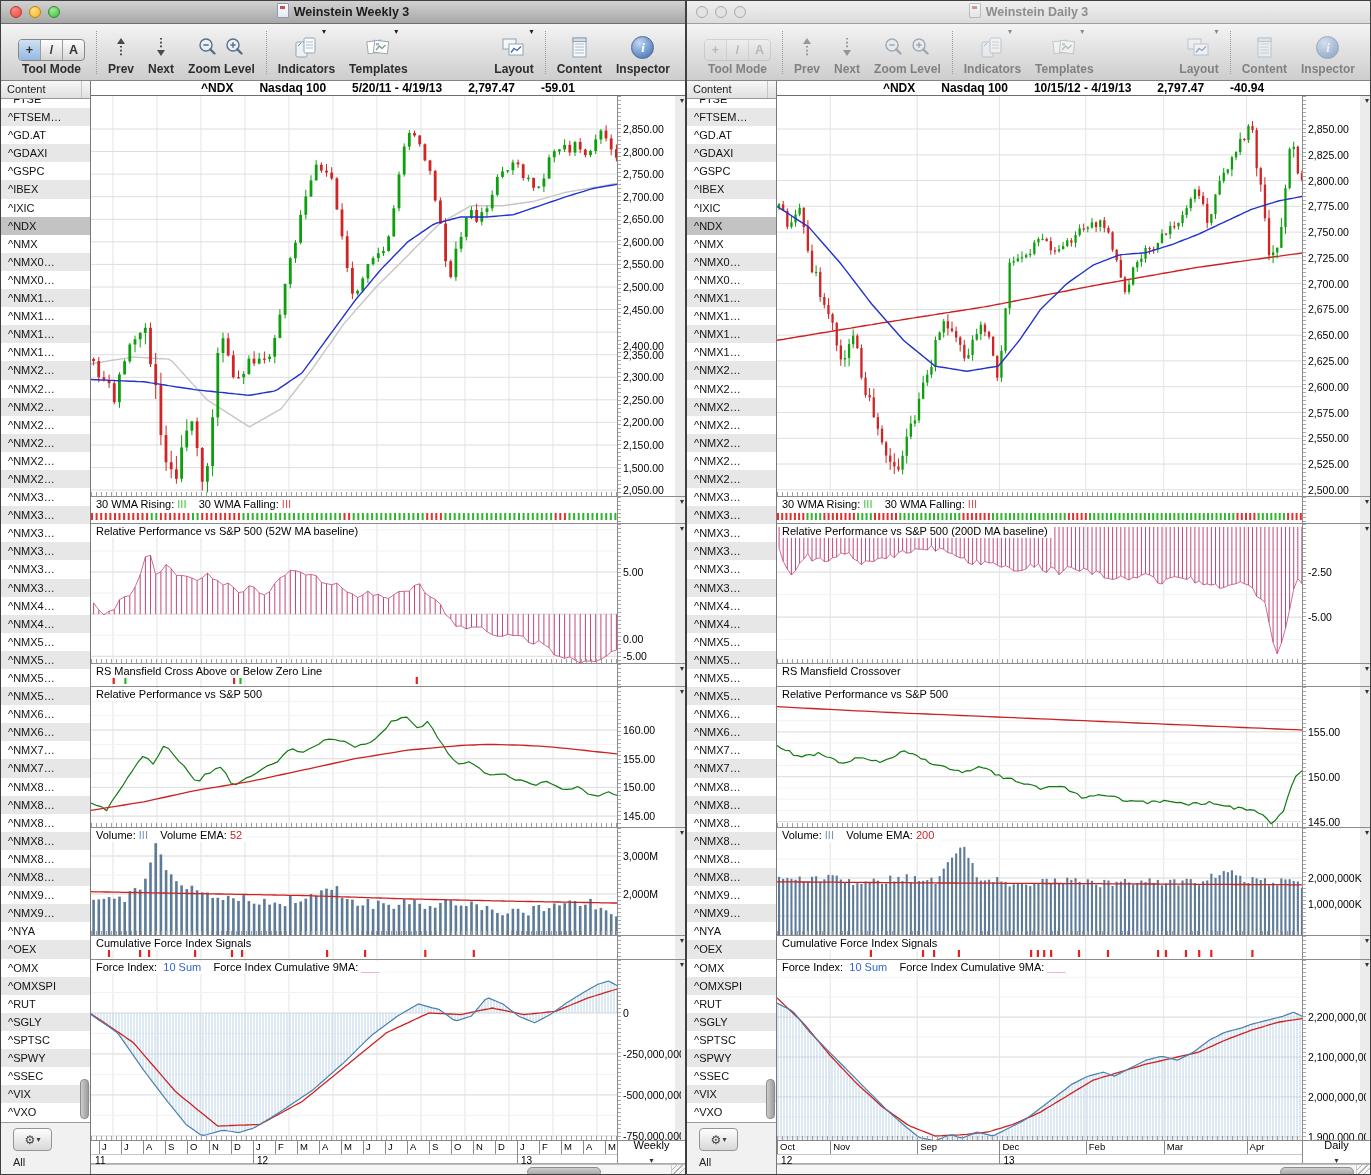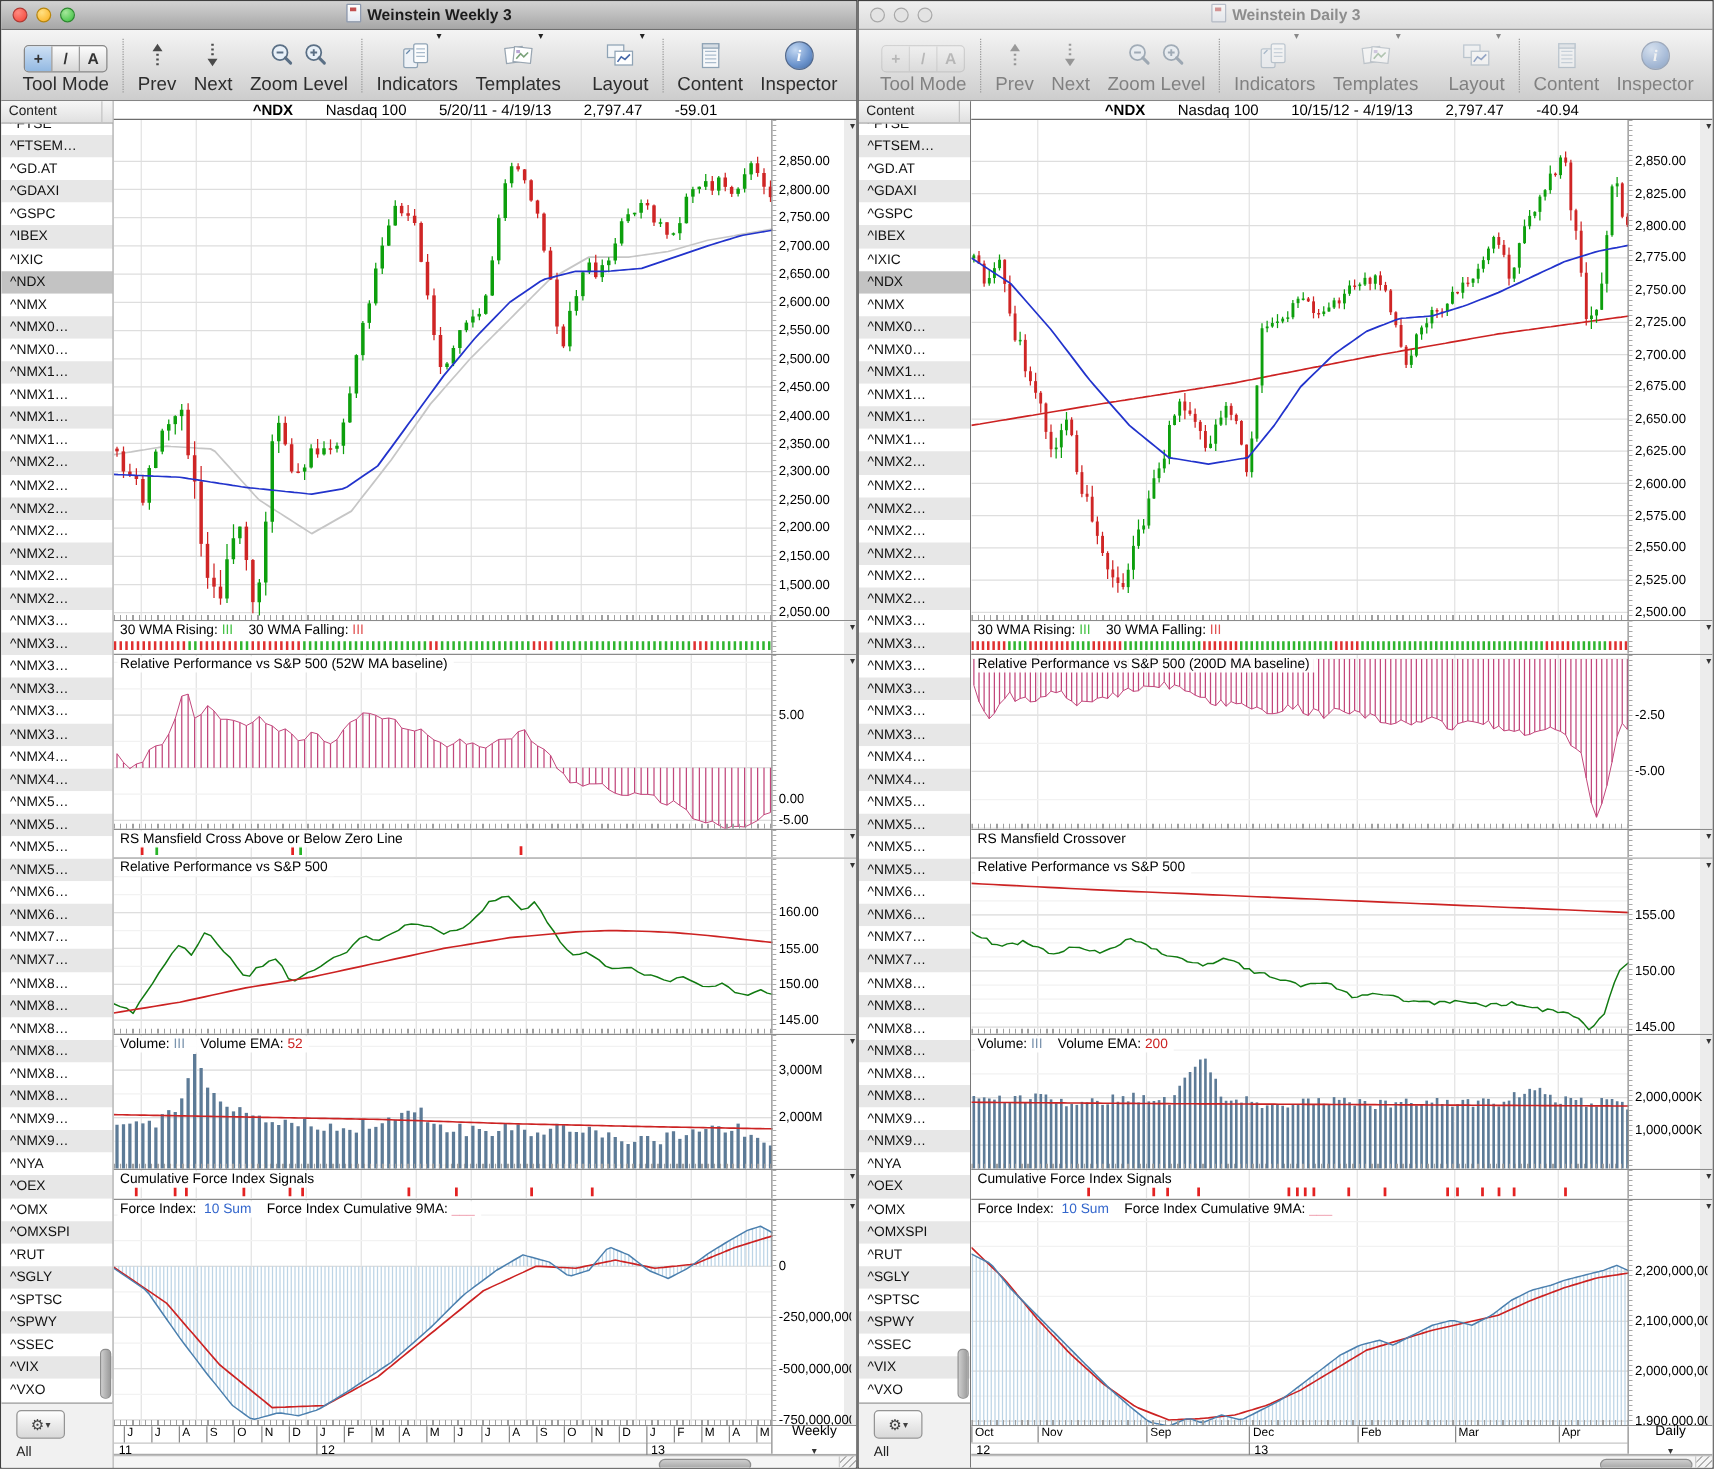--- a/index.html
+++ b/index.html
@@ -24,21 +24,21 @@
          border:1px solid #8f9bb0;border-radius:1px;vertical-align:-2px;margin-right:5px;position:relative;}
   .dicon::after{content:'';position:absolute;left:2px;top:2px;width:5px;height:3px;background:#c25050;}
   .inactive .dicon{opacity:.55;}
 
   
   .toolbar{height:57px;background:linear-gradient(#f4f4f4,#cdcdcd);border-bottom:1px solid #858585;
            display:flex;align-items:stretch;padding:5px 8px 0 10px;box-sizing:border-box;}
   .inactive .toolbar .titem,.inactive .toolbar .segctl{opacity:.5;}
   .titem{display:flex;flex-direction:column;align-items:center;justify-content:flex-end;padding:0 7px 4px 7px;}
   .ticon{height:28px;display:flex;align-items:center;gap:6px;}
-  .tlabel{font-size:15px;color:#2d2d2d;margin-top:1px;white-space:nowrap;}
+  .tlabel{font-size:12px;color:#2d2d2d;margin-top:1px;white-space:nowrap;font-weight:bold;}
   .tsep{border-left:1px dotted #9a9a9a;margin:2px 4px 6px 4px;}
   .segctl{display:flex;border:1px solid #878787;border-radius:4px;overflow:hidden;
           background:linear-gradient(#fdfdfd,#d6d6d6);height:20px;margin-top:4px;}
   .seg{width:21px;text-align:center;line-height:20px;font-size:12.5px;font-weight:bold;color:#333;
        border-right:1px solid #9b9b9b;cursor:default;}
   .seg:last-child{border-right:none;}
   .seg.selected{background:linear-gradient(#cfe1f4,#93b9e2);}
   .inactive .seg.selected{background:linear-gradient(#ececec,#d8d8d8);}
   .corner{position:relative;}
   .corner .dd{position:absolute;right:-7px;top:-6px;font-size:8px;color:#222;}
@@ -65,21 +65,21 @@
   .gearbtn{width:37px;height:21px;border:1px solid #949494;border-radius:4px;
            background:linear-gradient(#fefefe,#d8d8d8);font-size:12px;color:#3f3f3f;
            display:flex;align-items:center;justify-content:center;gap:1px;}
   .gearbtn .dd2{font-size:8px;}
   .alllab{font-size:11px;color:#222;margin:5px 0 0 0;}
 
   .chartcol{flex:1;display:flex;flex-direction:column;background:#fff;min-width:0;}
   .chead{height:17px;border-bottom:1px solid #6d6d6d;display:flex;align-items:center;justify-content:center;
          font-size:12px;color:#000;background:#fff;}
   .chead .h-sym{font-weight:bold;}
-  .chead span{margin:0 13px;white-space:nowrap;}
+  .chead span{margin:0 13px;white-space:nowrap;font-weight:bold;}
 
   .panels{position:relative;}
   .panel{position:relative;border-bottom:1px solid #8b8b8b;background:#fff;overflow:hidden;}
   .panel svg.plot{position:absolute;left:0;top:0;display:block;}
   .gutter{position:absolute;top:0;right:0;bottom:0;width:68px;box-sizing:border-box;border-left:1px solid #8b8b8b;
           background:linear-gradient(to right,#ffffff 57px,#ececec 57px);}
   .gutter::before{content:'';position:absolute;left:0;top:0;bottom:0;width:3px;
           background:repeating-linear-gradient(to bottom,#a9a9a9 0 1px,transparent 1px 4px);}
   .ylab{position:absolute;left:5px;font-size:10.5px;color:#000;white-space:nowrap;overflow:hidden;max-width:58px;}
   .parrow{position:absolute;right:1px;top:0px;font-size:8px;color:#333;}
@@ -542,21 +542,21 @@
             <div class="gutter">
               <div class="ylab" style="top: 26.9571px;">2,850.00</div>
               <div class="ylab" style="top: 49.5305px;">2,800.00</div>
               <div class="ylab" style="top: 72.1038px;">2,750.00</div>
               <div class="ylab" style="top: 94.6772px;">2,700.00</div>
               <div class="ylab" style="top: 117.251px;">2,650.00</div>
               <div class="ylab" style="top: 139.824px;">2,600.00</div>
               <div class="ylab" style="top: 162.397px;">2,550.00</div>
               <div class="ylab" style="top: 184.971px;">2,500.00</div>
               <div class="ylab" style="top: 207.544px;">2,450.00</div>
-              <div class="ylab" style="top: 231px;">2,400.00</div>
+              <div class="ylab" style="top: 244px;">2,400.00</div>
               <div class="ylab" style="top: 252.691px;">2,350.00</div>
               <div class="ylab" style="top: 275.264px;">2,300.00</div>
               <div class="ylab" style="top: 297.837px;">2,250.00</div>
               <div class="ylab" style="top: 320.411px;">2,200.00</div>
               <div class="ylab" style="top: 342.984px;">2,150.00</div>
               <div class="ylab" style="top: 365.558px;">1,500.00</div>
               <div class="ylab" style="top: 388.131px;">2,050.00</div>
               <div class="parrow">▾</div>
             </div>
           </div>

